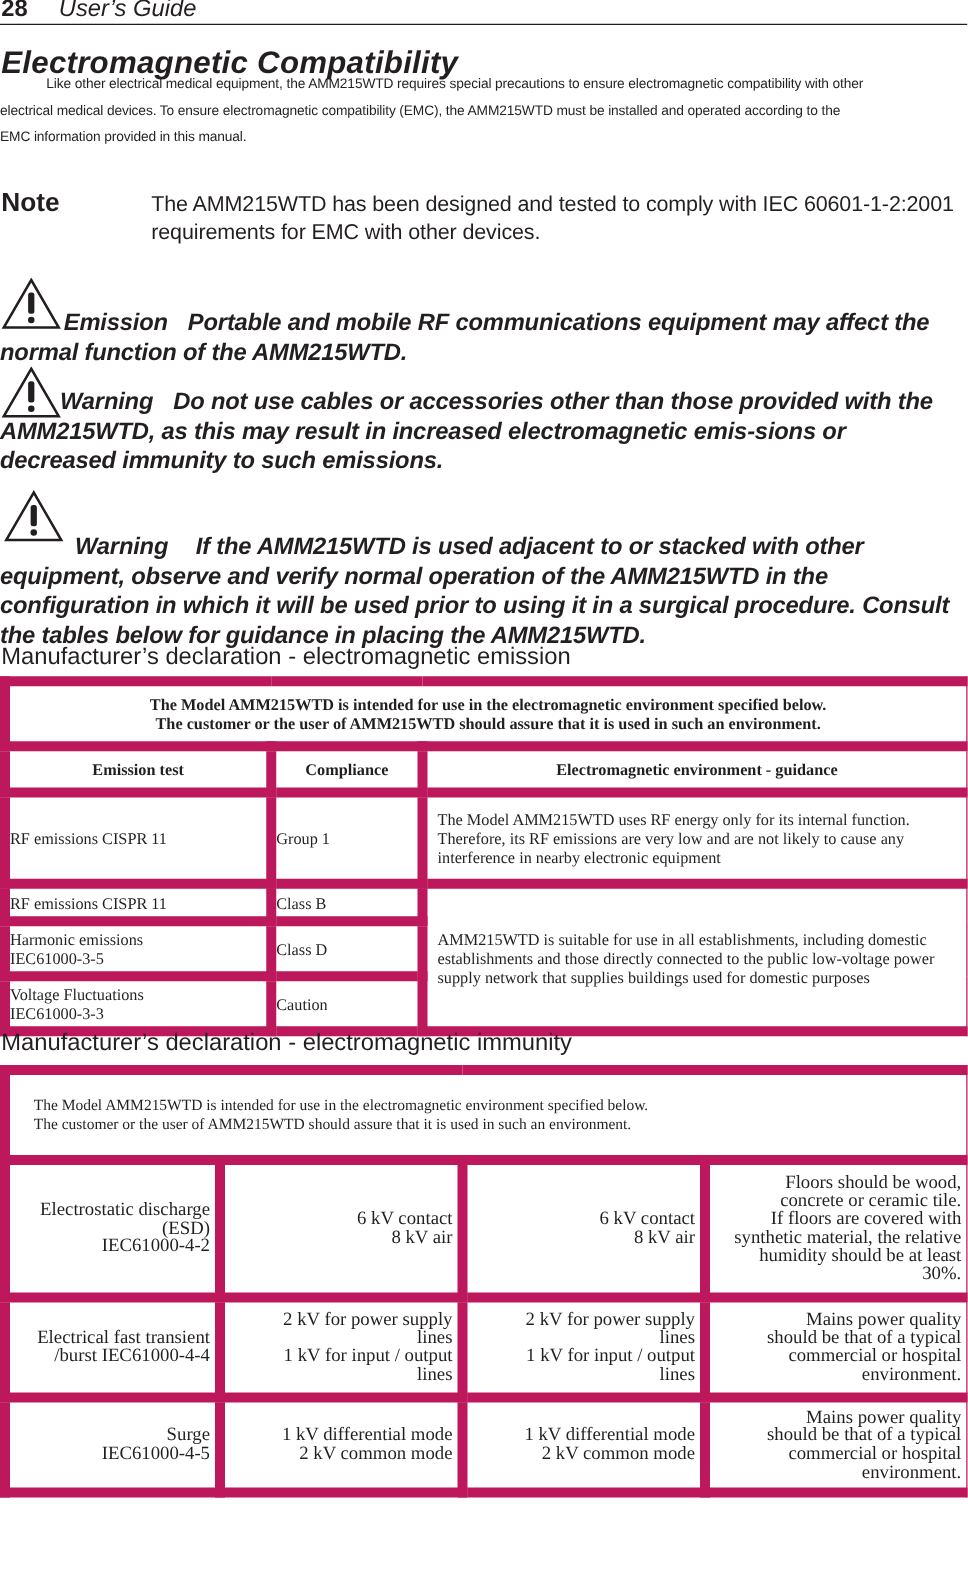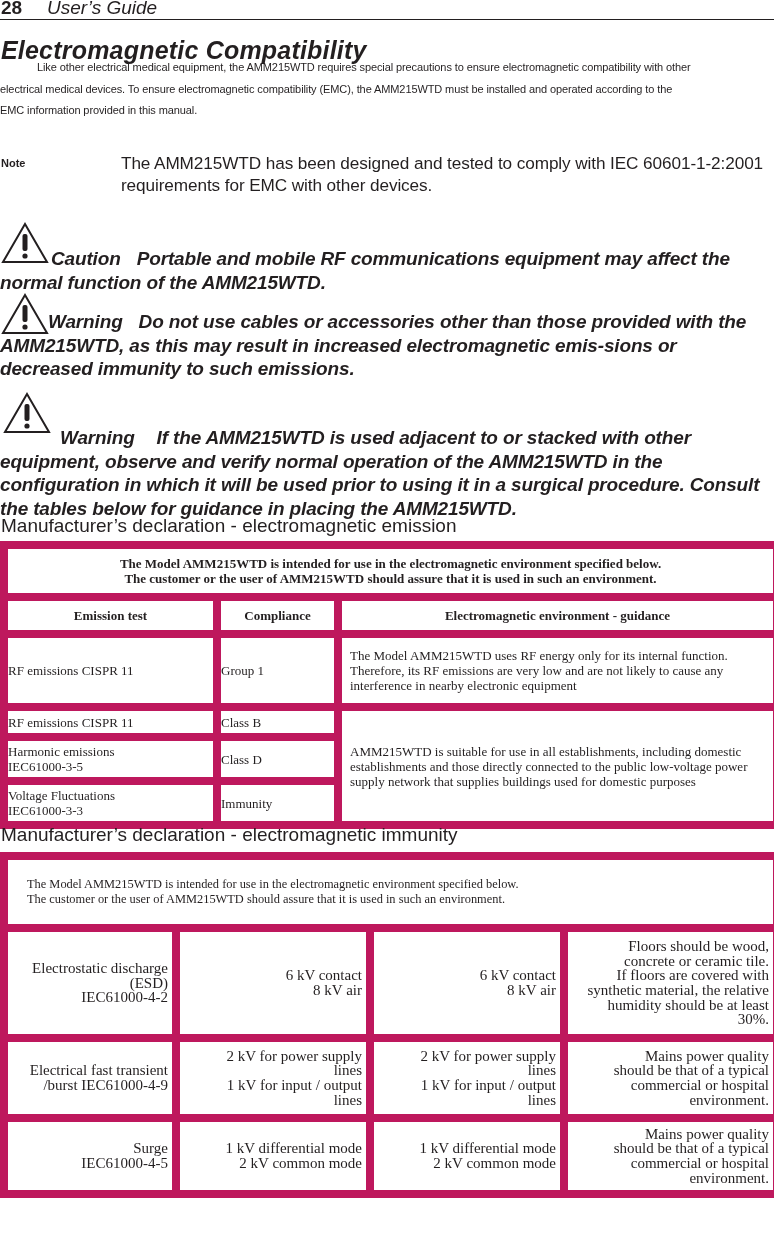--- a/index.html
+++ b/index.html
@@ -13,21 +13,21 @@
   .page-header { left: 0; top: 0; width: 774px; height: 19px; border-bottom: 1.5px solid #231f20; }
   .page-num { left: 1px; top: -3px; font-size: 19px; font-weight: bold; line-height: 22px; }
   .guide-title { left: 47px; top: -3px; font-size: 19px; font-style: italic; line-height: 22px; }
   .section-title { left: 1px; top: 16px; font-size: 25px; font-weight: bold; font-style: italic; line-height: 30px; letter-spacing: 0.2px; margin-top: 19px; }
 
   
   .para {
     left: 0; top: 57px; width: 696px; font-size: 11px; line-height: 21.6px;
     text-indent: 37px; letter-spacing: -0.1px;
   }
-  .note-label { left: 1px; top: 152px; font-size: 11px; font-weight: bold; line-height: 22px; }
+  .note-label { left: 1px; top: 152px; font-size: 21px; font-weight: bold; line-height: 22px; }
   .note-text { left: 93px; top: 152px; width: 680px; font-size: 17.2px; line-height: 22px; letter-spacing: -0.1px; margin-left: 28px; }
 
   
   .warn-icon { width: 48px; height: 42px; }
   .alert {
     font-size: 19px; font-weight: bold; font-style: italic; line-height: 23.5px;
     width: 774px; left: 0; letter-spacing: -0.15px;
   }
 
   
@@ -59,21 +59,21 @@
 <div class="abs para">Like other electrical medical equipment, the AMM215WTD requires special precautions to ensure electromagnetic compatibility with other electrical medical devices. To ensure electromagnetic compatibility (EMC), the AMM215WTD must be installed and operated according to the EMC information provided in this manual.</div>
 <div class="abs note-label">Note</div>
 <div class="abs note-text">The AMM215WTD has been designed and tested to comply with IEC 60601-1-2:2001 requirements for EMC with other devices.</div>
 
 <svg class="abs warn-icon" style="left:1px; top:222px;" viewBox="0 0 48 42">
   <path d="M24 2 L46 40 L2 40 Z" fill="none" stroke="#231f20" stroke-width="2"></path>
   <rect x="21.5" y="12" width="5" height="17" rx="2" fill="#231f20"></rect>
   <circle cx="24" cy="34" r="2.6" fill="#231f20"></circle>
 </svg>
 <div class="abs alert" style="top:247px;">
-  <span style="display:inline-block; width:51px;"></span><span>Caution</span><span style="display:inline-block; width:16px;"></span><span>Portable and mobile RF communications equipment may affect the normal function of the AMM215WTD.</span>
+  <span style="display:inline-block; width:51px;"></span><span>Emission</span><span style="display:inline-block; width:16px;"></span><span>Portable and mobile RF communications equipment may affect the normal function of the AMM215WTD.</span>
 </div>
 
 <svg class="abs warn-icon" style="left:1px; top:293px;" viewBox="0 0 48 42">
   <path d="M24 2 L46 40 L2 40 Z" fill="none" stroke="#231f20" stroke-width="2"></path>
   <rect x="21.5" y="12" width="5" height="17" rx="2" fill="#231f20"></rect>
   <circle cx="24" cy="34" r="2.6" fill="#231f20"></circle>
 </svg>
 <div class="abs alert" style="top:310px;">
   <span style="display:inline-block; width:48px;"></span><span>Warning</span><span style="display:inline-block; width:16px;"></span><span>Do not use cables or accessories other than those provided with the AMM215WTD, as this may result in increased electromagnetic emis-sions or decreased immunity to such emissions.</span>
 </div>
@@ -116,21 +116,21 @@
     <td class="l" rowspan="3">AMM215WTD is suitable for use in all establishments, including domestic establishments and those directly connected to the public low-voltage power supply network that supplies buildings used for domestic purposes</td>
   </tr>
   <tr style="height:44px;">
     <td class="c multiline">Harmonic emissions
 IEC61000-3-5</td>
     <td class="c">Class D</td>
   </tr>
   <tr style="height:44px;">
     <td class="c multiline">Voltage Fluctuations
 IEC61000-3-3</td>
-    <td class="c">Immunity</td>
+    <td class="c">Caution</td>
   </tr>
 </tbody>
   </table>
 
 <div class="abs decl-heading" style="top:823px;">Manufacturer’s declaration - electromagnetic immunity</div>
 
 <table class="t2">
   <colgroup>
     <col style="width:172px">
     <col style="width:194px">
@@ -152,21 +152,21 @@
 8 kV air</td>
     <td class="multiline">Floors should be wood,
 concrete or ceramic tile.
 If floors are covered with
 synthetic material, the relative
 humidity should be at least
 30%.</td>
   </tr>
   <tr style="height:80px;">
     <td class="multiline">Electrical fast transient
-/burst IEC61000-4-9</td>
+/burst IEC61000-4-4</td>
     <td class="multiline" style="padding-left:19px;">2 kV for power supply lines
 1 kV for input / output lines</td>
     <td class="multiline">2 kV for power supply lines
 1 kV for input / output lines</td>
     <td class="multiline">Mains power quality
 should be that of a typical
 commercial or hospital
 environment.</td>
   </tr>
   <tr style="height:76px;">

